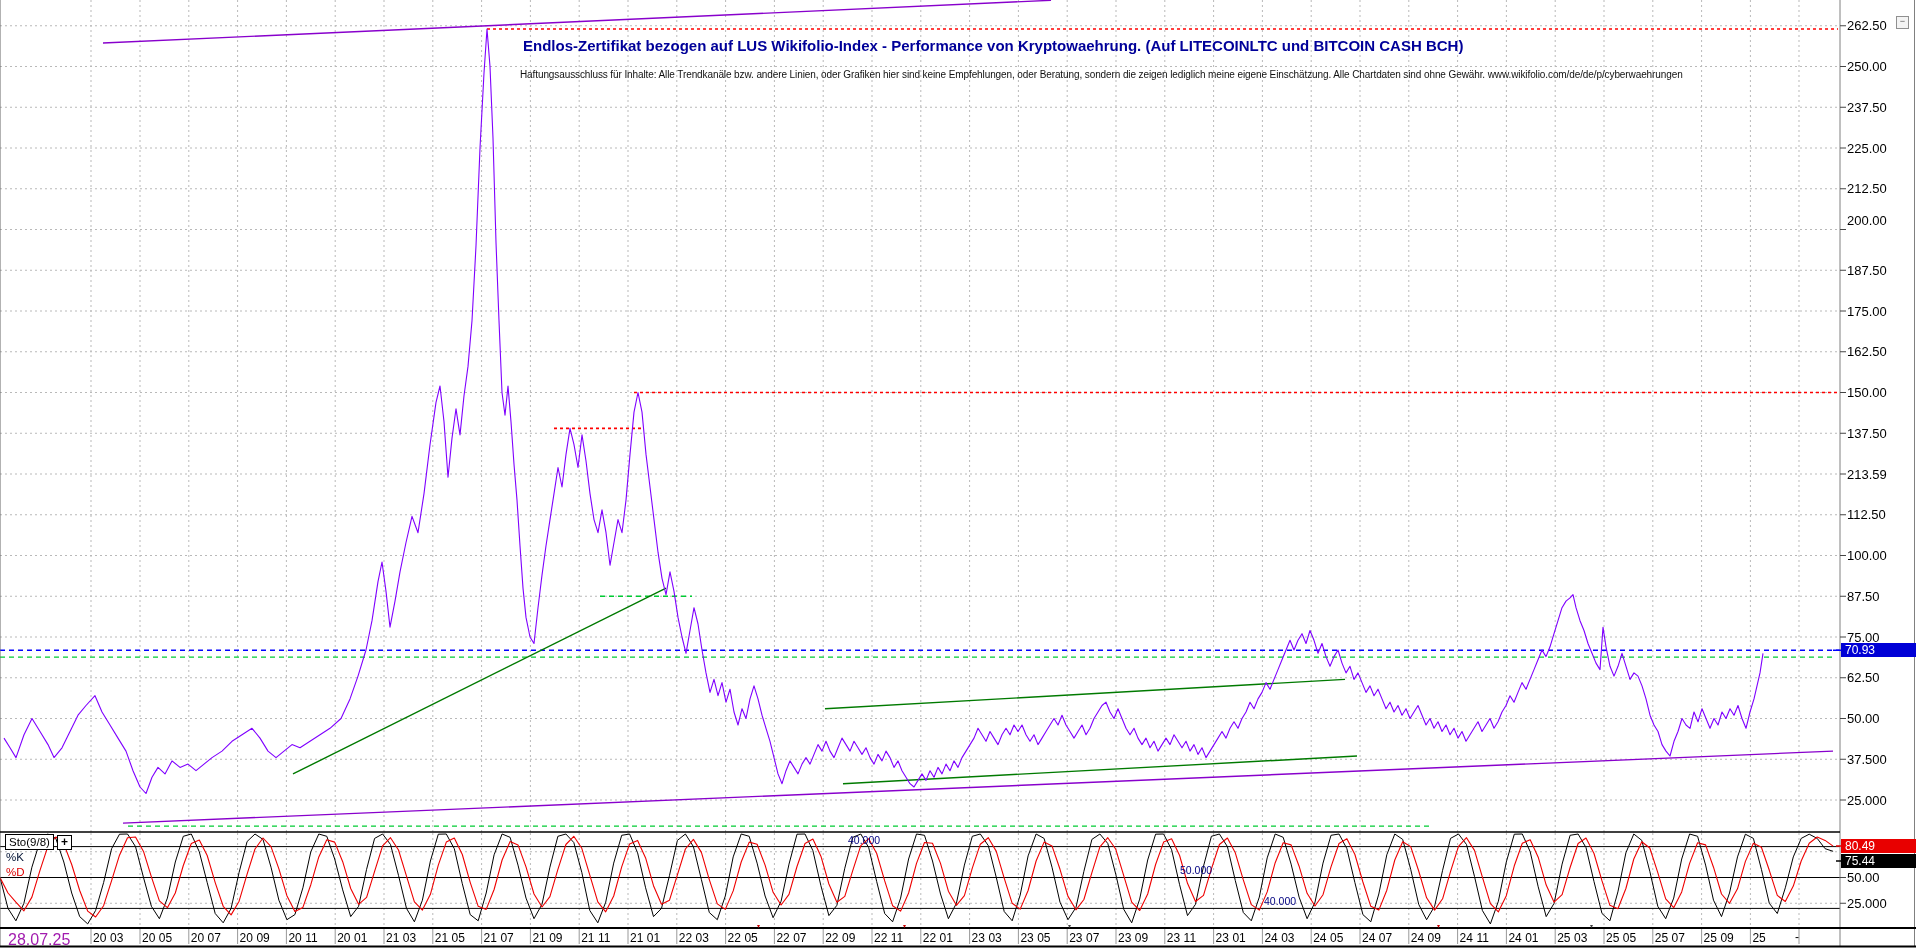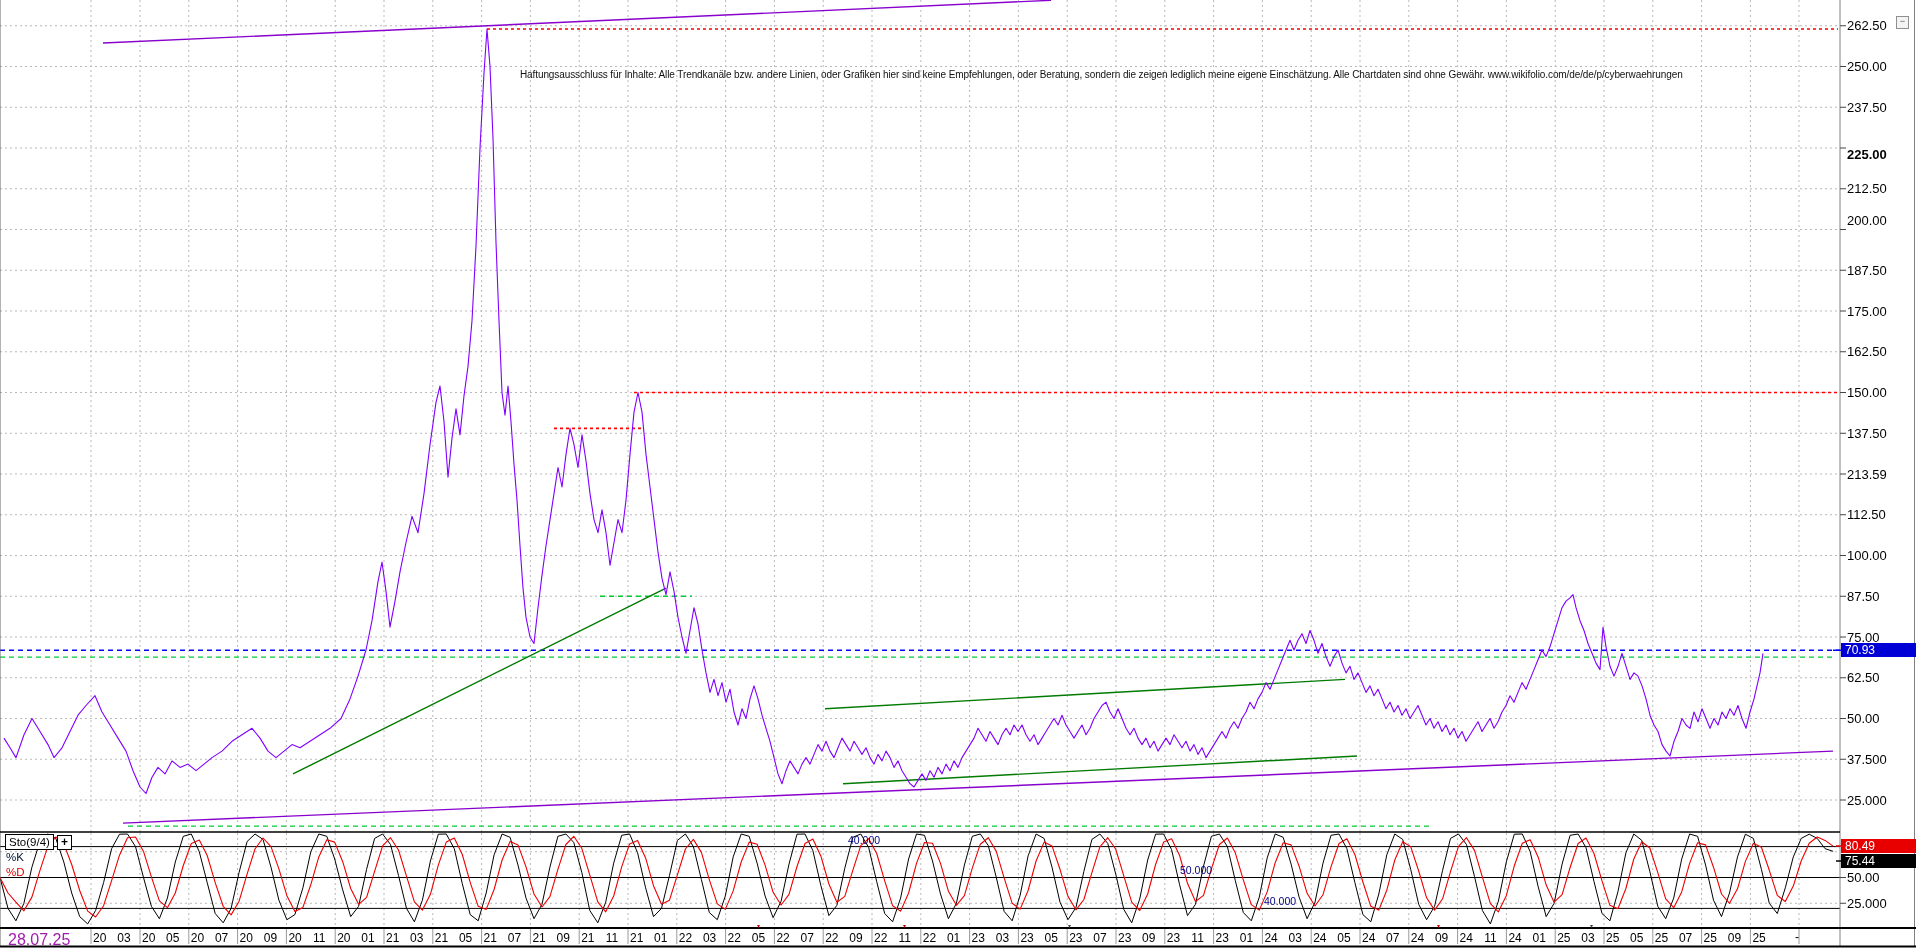--- a/index.html
+++ b/index.html
@@ -21,21 +21,21 @@
   #lvl80{left:848px;top:834px;} #lvl50{left:1180px;top:864px;} #lvl20{left:1264px;top:895px;}
   .val-marker{left:1841px;width:74px;height:14px;color:#fff;font-size:12px;line-height:14px;
       padding-left:4px;}
   #price-marker{top:643px;background:#0000d6;}
   #d-marker{top:839px;background:#e80000;}
   #k-marker{top:854px;background:#000000;}
   #x-start-label{left:8px;top:931px;font-size:16px;color:#a21caf;}
   #x-orphan-year{left:93px;top:931px;font-size:12px;color:#000;}
   #x-end-label{left:1795px;top:930px;font-size:12px;color:#000;}
   .ytick-label{position:absolute;left:1847px;font-size:13px;color:#000;}
-  .xmm{position:absolute;width:28px;text-align:center;font-size:12px;color:#000;top:931px;}
+  .xmm{position:absolute;width:28px;text-align:left;font-size:12px;color:#000;top:931px;}
   .xyy{position:absolute;font-size:12px;color:#000;top:931px;}
   .evt{position:absolute;top:923px;font-size:6px;line-height:6px;}
 </style>
 </head>
 <body>
 
 <div id="stage">
   <svg id="chart-svg" width="1916" height="948">
       <g>
         <line x1="0" y1="25.75" x2="1840" y2="25.75" stroke="#b9b9b9" stroke-width="1" stroke-dasharray="2 3"></line>
@@ -224,45 +224,46 @@
         <line x1="1457.6" y1="929" x2="1457.6" y2="944" stroke="#999" stroke-width="1"></line>
         <line x1="1506.3999999999999" y1="929" x2="1506.3999999999999" y2="944" stroke="#999" stroke-width="1"></line>
         <line x1="1555.1999999999998" y1="929" x2="1555.1999999999998" y2="944" stroke="#999" stroke-width="1"></line>
         <line x1="1604" y1="929" x2="1604" y2="944" stroke="#999" stroke-width="1"></line>
         <line x1="1652.8" y1="929" x2="1652.8" y2="944" stroke="#999" stroke-width="1"></line>
         <line x1="1701.6" y1="929" x2="1701.6" y2="944" stroke="#999" stroke-width="1"></line>
         <line x1="1750.3999999999999" y1="929" x2="1750.3999999999999" y2="944" stroke="#999" stroke-width="1"></line>
       </g>
     </svg>
 
+  <div class="ovl" id="page-title">Endlos-Zertifikat bezogen auf LUS Wikifolio-Index - Performance von Kryptowaehrung. (Auf LITECOINLTC und BITCOIN CASH BCH)</div>
   <div class="ovl" id="disclaimer">Haftungsausschluss für Inhalte: Alle Trendkanäle bzw. andere Linien, oder Grafiken hier sind keine Empfehlungen, oder Beratung, sondern die zeigen lediglich meine eigene Einschätzung. Alle Chartdaten sind ohne Gewähr.  www.wikifolio.com/de/de/p/cyberwaehrungen</div>
   <div class="ovl" id="collapse-btn">−</div>
 
-  <div class="ovl" id="sto-label">Sto(9/4)</div>
+  <div class="ovl" id="sto-label">Sto(9/8)</div>
   <div class="ovl" id="sto-add">+</div>
   <div class="ovl" id="k-label">%K</div>
   <div class="ovl" id="d-label">%D</div>
 
   <div class="ovl sto-level" id="lvl80">40.000</div>
   <div class="ovl sto-level" id="lvl50">50.000</div>
   <div class="ovl sto-level" id="lvl20">40.000</div>
 
   <div class="ovl val-marker" id="price-marker">70.93</div>
   <div class="ovl val-marker" id="d-marker">80.49</div>
   <div class="ovl val-marker" id="k-marker">75.44</div>
 
   <div class="ovl" id="x-start-label">28.07.25</div>
   <div class="ovl" id="x-orphan-year">20</div>
   <div class="ovl" id="x-end-label">-</div>
 
   <div id="ylabels">
       <div class="ytick-label" style="top: 18.25px;">262.50</div>
       <div class="ytick-label" style="top: 59px;">250.00</div>
       <div class="ytick-label" style="top: 99.75px;">237.50</div>
-      <div class="ytick-label" style="top: 147px; font-weight: bold;">225.00</div>
+      <div class="ytick-label" style="top: 141px;">225.00</div>
       <div class="ytick-label" style="top: 181.25px;">212.50</div>
       <div class="ytick-label" style="top: 213px;">200.00</div>
       <div class="ytick-label" style="top: 262.75px;">187.50</div>
       <div class="ytick-label" style="top: 303.5px;">175.00</div>
       <div class="ytick-label" style="top: 344.25px;">162.50</div>
       <div class="ytick-label" style="top: 385px;">150.00</div>
       <div class="ytick-label" style="top: 425.75px;">137.50</div>
       <div class="ytick-label" style="top: 466.5px;">213.59</div>
       <div class="ytick-label" style="top: 507.25px;">112.50</div>
       <div class="ytick-label" style="top: 548px;">100.00</div>

